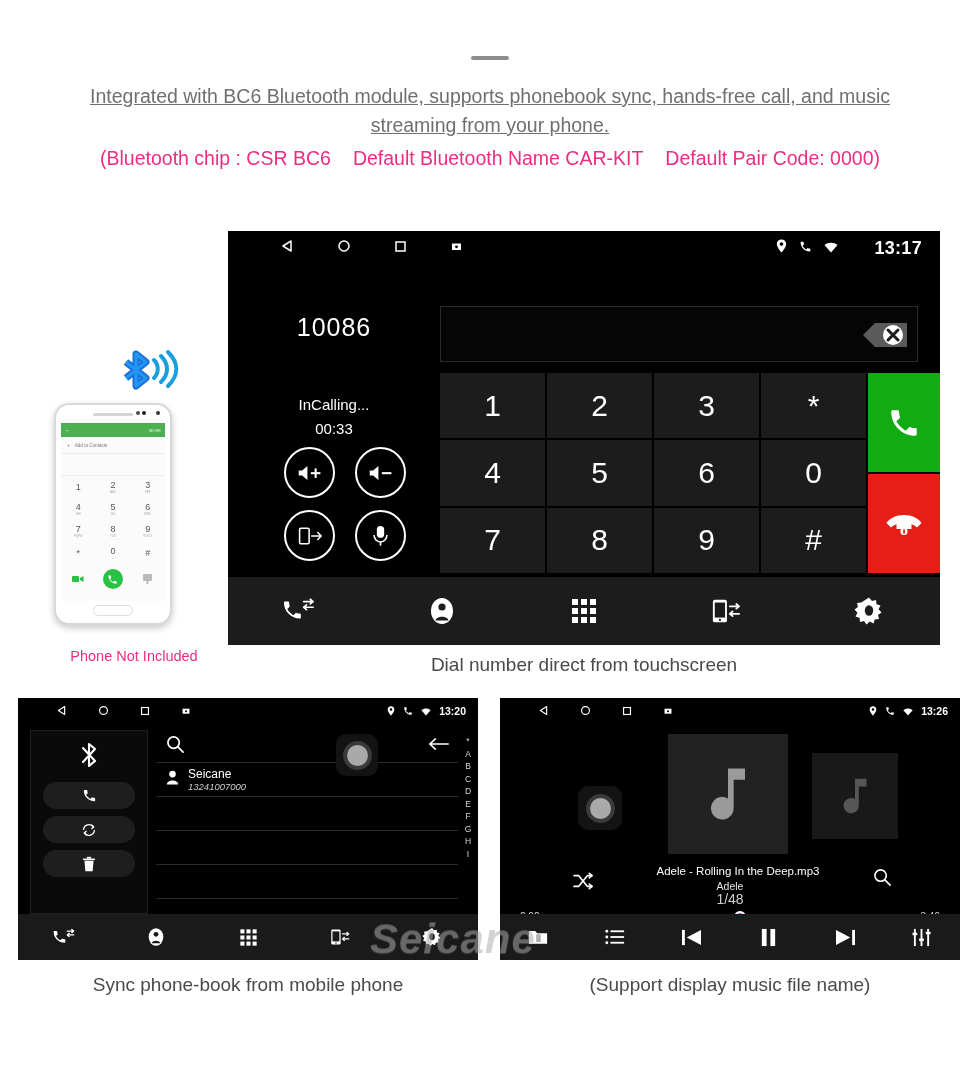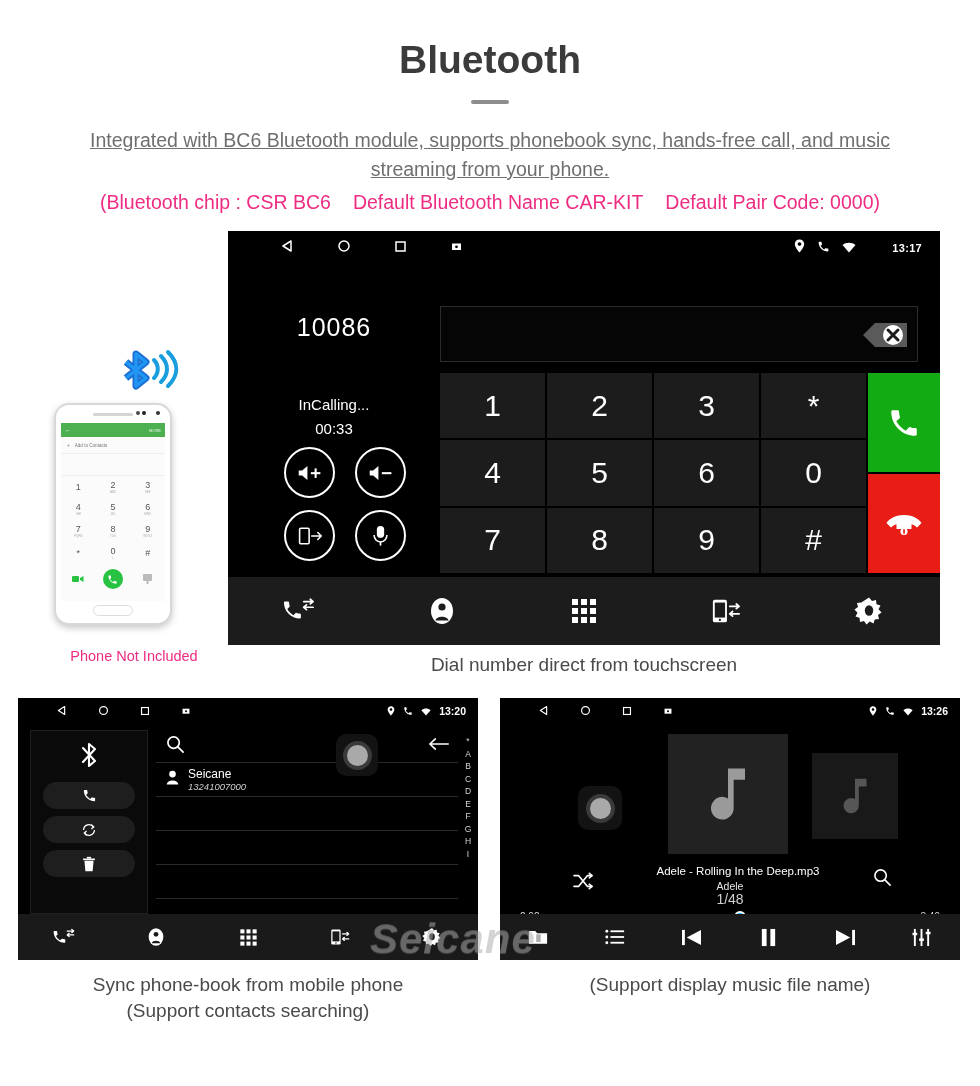--- a/index.html
+++ b/index.html
@@ -41,21 +41,21 @@
     width: 712px; height: 414px;
     background: #000000;
   }
   .statusbar {
     height: 34px; position: relative; color: #ffffff;
   }
   .sb-left { position: absolute; left: 52px; top: 0; height: 34px;
              display: flex; align-items: center; gap: 43px; }
   .sb-right { position: absolute; right: 18px; top: 0; height: 34px;
               display: flex; align-items: center; gap: 12px; }
-  .sb-time { font-size: 11px; font-weight: bold; letter-spacing: .3px; margin-left: 24px; }
+  .sb-time { font-size: 18px; font-weight: bold; letter-spacing: .3px; margin-left: 24px; }
 
   .dial-body { position: relative; height: 312px; }
 
   .num-display {
     position: absolute; left: 0; top: 48px; width: 212px;
     text-align: center; color: #ffffff;
     font-size: 25px; letter-spacing: 1px;
   }
   .call-status {
     position: absolute; left: 0; top: 131px; width: 212px;
@@ -264,21 +264,20 @@
     font-size: 42px; font-weight: bold; font-style: italic;
     color: rgba(150,150,150,0.42);
     letter-spacing: 1px; pointer-events: none;
     text-shadow: 0 1px 1px rgba(255,255,255,.2);
   }
 </style>
 </head>
 <body>
 
 <div class="header">
-  <div class="page-title">Bluetooth</div>
   <div class="title-rule"></div>
   <div class="subtitle">Integrated with BC6 Bluetooth module, supports phonebook sync, hands-free call, and music streaming from your phone.</div>
   <div class="pink-line">
     <span class="seg">(Bluetooth chip : CSR BC6</span><span class="pink-gap"></span><span class="seg">Default Bluetooth Name CAR-KIT</span><span class="pink-gap"></span><span class="seg">Default Pair Code: 0000)</span>
   </div>
 </div>
 
 <div class="phone-wrap">
   <div class="bt-wireless">
     <svg width="78" height="58" viewBox="0 0 78 58">
@@ -701,21 +700,20 @@
       <svg width="20" height="20" viewBox="0 0 30 30" fill="#fff">
         <path d="M15,1.5 L18,5 L22,4 L22.5,8.3 L26.5,9.5 L24.5,13.2 L27.5,16.5 L24,19 L25,23 L20.7,23.5 L19.5,27.5 L15.8,25.5 L12.5,28.5 L10,25 L6,26 L5.5,21.7 L1.5,20.5 L3.5,16.8 L0.5,13.5 L4,11 L3,7 L7.3,6.5 Z"></path>
         <ellipse cx="15" cy="14.5" rx="4.2" ry="5.2" fill="#1a1a1a"></ellipse>
       </svg>
     </div>
   </div>
 </div>
 
 <div class="caption" style="left:18px; top:972px; width:460px;">
   <div>Sync phone-book from mobile phone</div>
-  <div>(Support contacts searching)</div>
 </div>
 
 <div class="mu-panel">
   <div class="pb-sb">
     <div class="pb-sb-left">
       <span><svg width="11" height="11" viewBox="0 0 14 14">
             <path d="M11,2 L3,7 L11,12 Z" fill="none" stroke="#fff" stroke-width="1.5" stroke-linejoin="round"></path>
           </svg></span>
       <span><svg width="11" height="11" viewBox="0 0 14 14">
             <circle cx="7" cy="7" r="5" fill="none" stroke="#fff" stroke-width="1.5"></circle>

